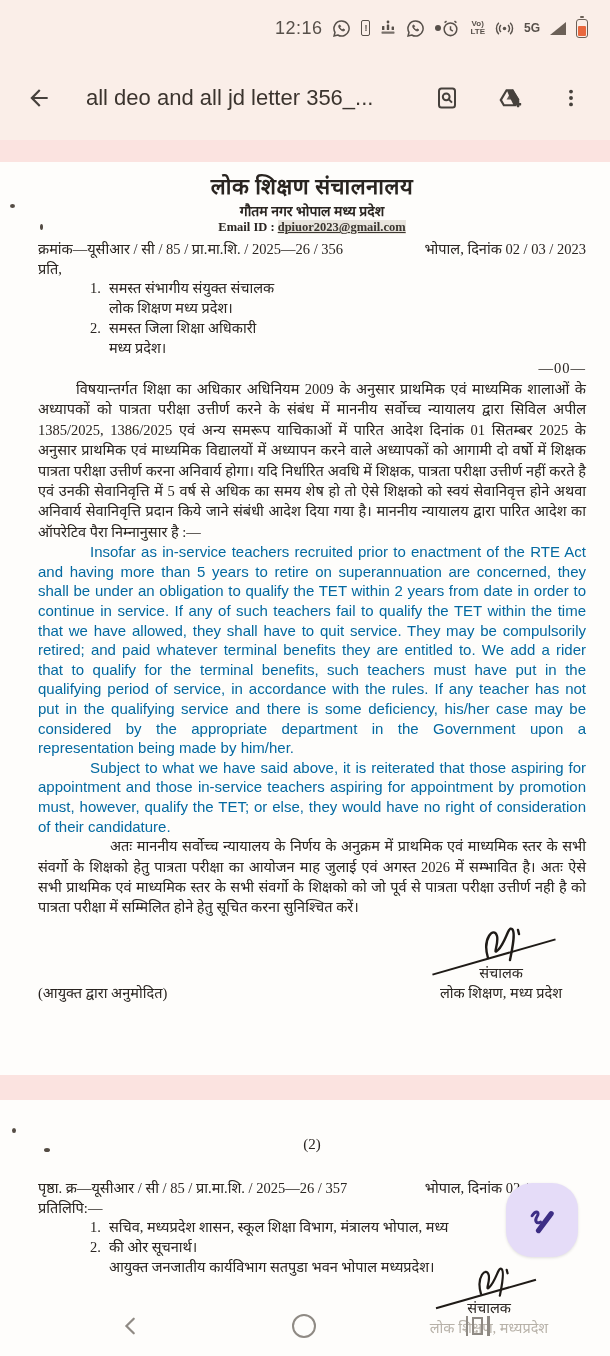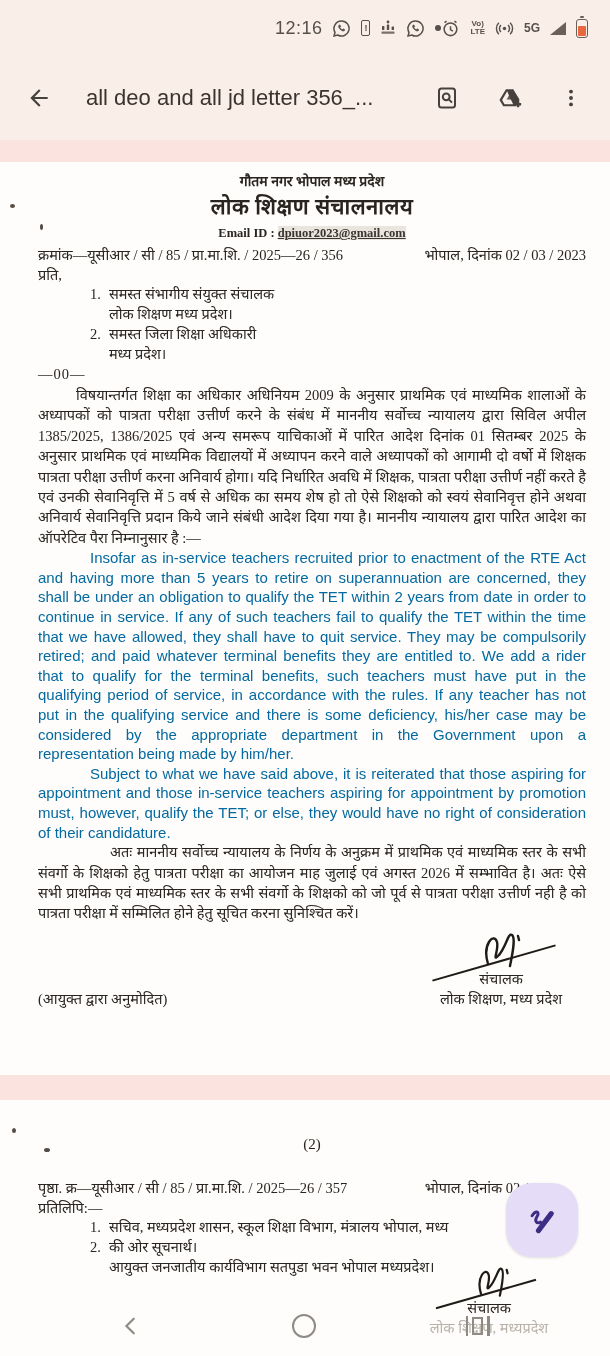--- a/index.html
+++ b/index.html
@@ -38,30 +38,30 @@
   .ab-btn { background:none; border:none; padding:4px; cursor:pointer; display:flex; }
   
   .viewer { position:absolute; top:140px; left:0; width:610px; height:1216px; background:#FBE3E0; }
   .doc-page { position:absolute; left:0; width:610px; background:#FEFDFB;
     font-family:"Liberation Serif","DejaVu Serif",serif; color:#292420; }
   .page1 { top:22px; height:913px; padding:8px 24px 0 38px; }
   .page2 { top:960px; height:256px; padding:36px 24px 0 38px; }
   .t-center { text-align:center; }
   .org-name { font-size:22px; font-weight:bold; letter-spacing:.5px; }
   .org-addr { font-size:14px; font-weight:bold; margin-top:1px; }
-  .email-line { font-size:12.5px; font-weight:bold; margin-top:6px; }
+  .email-line { font-size:12.5px; font-weight:bold; margin-top:0; }
   .email-value { background:#E9E5DE; text-decoration:underline; font-weight:bold; color:#3A352F; }
   .ref-row { display:flex; justify-content:space-between; font-size:14.5px; margin-top:3px; }
   .salutation { font-size:14.5px; }
   .recipients { margin-left:52px; font-size:14.5px; }
   .recip { display:flex; gap:8px; line-height:20px; }
   .recip .lines span { display:block; }
   .subject-row { font-size:14.5px; line-height:20.5px; padding-left:56px; text-indent:-56px;
     text-align:justify; margin-top:2px; }
-  .separator { text-align:left; font-size:14.5px; letter-spacing:1px; margin:2px 0; }
+  .separator { text-align:right; font-size:14.5px; letter-spacing:1px; margin:2px 0; }
   .para-hi { font-size:14.5px; line-height:20.4px; text-align:justify; text-indent:38px; }
   .para-hi.closing { text-indent:72px; }
   .para-en { font-family:"Liberation Sans","DejaVu Sans",sans-serif;
     font-size:15px; line-height:19.6px; text-align:justify; text-indent:52px; color:#0369a1; }
   .approve-sign-row { display:flex; justify-content:space-between; align-items:flex-end; margin-top:4px; }
   .approval { font-size:14.5px; }
   .sign-block { position:relative; text-align:center; width:170px; font-size:14.5px; }
   .sign-strike { position:absolute; height:2px; background:#1F1B17; transform:rotate(-16deg); }
   .p1-strike { width:128px; left:14px; top:34px; }
   .sign-title { margin-top:-6px; }
@@ -167,22 +167,22 @@
           <circle cx="12" cy="12" r="2.1"></circle>
           <circle cx="12" cy="19" r="2.1"></circle>
       </svg>
     </button>
   </div>
 </div>
 
 <div class="viewer">
 
   <div class="doc-page page1">
+    <div class="t-center org-name">लोक शिक्षण संचालनालय</div>
     <div class="t-center org-addr">गौतम नगर भोपाल मध्य प्रदेश</div>
-    <div class="t-center org-name">लोक शिक्षण संचालनालय</div>
     <div class="t-center email-line">
       <span>Email ID :</span>
       <span class="email-value">dpiuor2023@gmail.com</span>
     </div>
     <div class="ref-row">
       <span>क्रमांक—यूसीआर / सी / 85 / प्रा.मा.शि. / 2025—26 / 356</span>
       <span>भोपाल, दिनांक 02 / 03 / 2023</span>
     </div>
     <div class="salutation">प्रति,</div>
     <div class="recipients">

